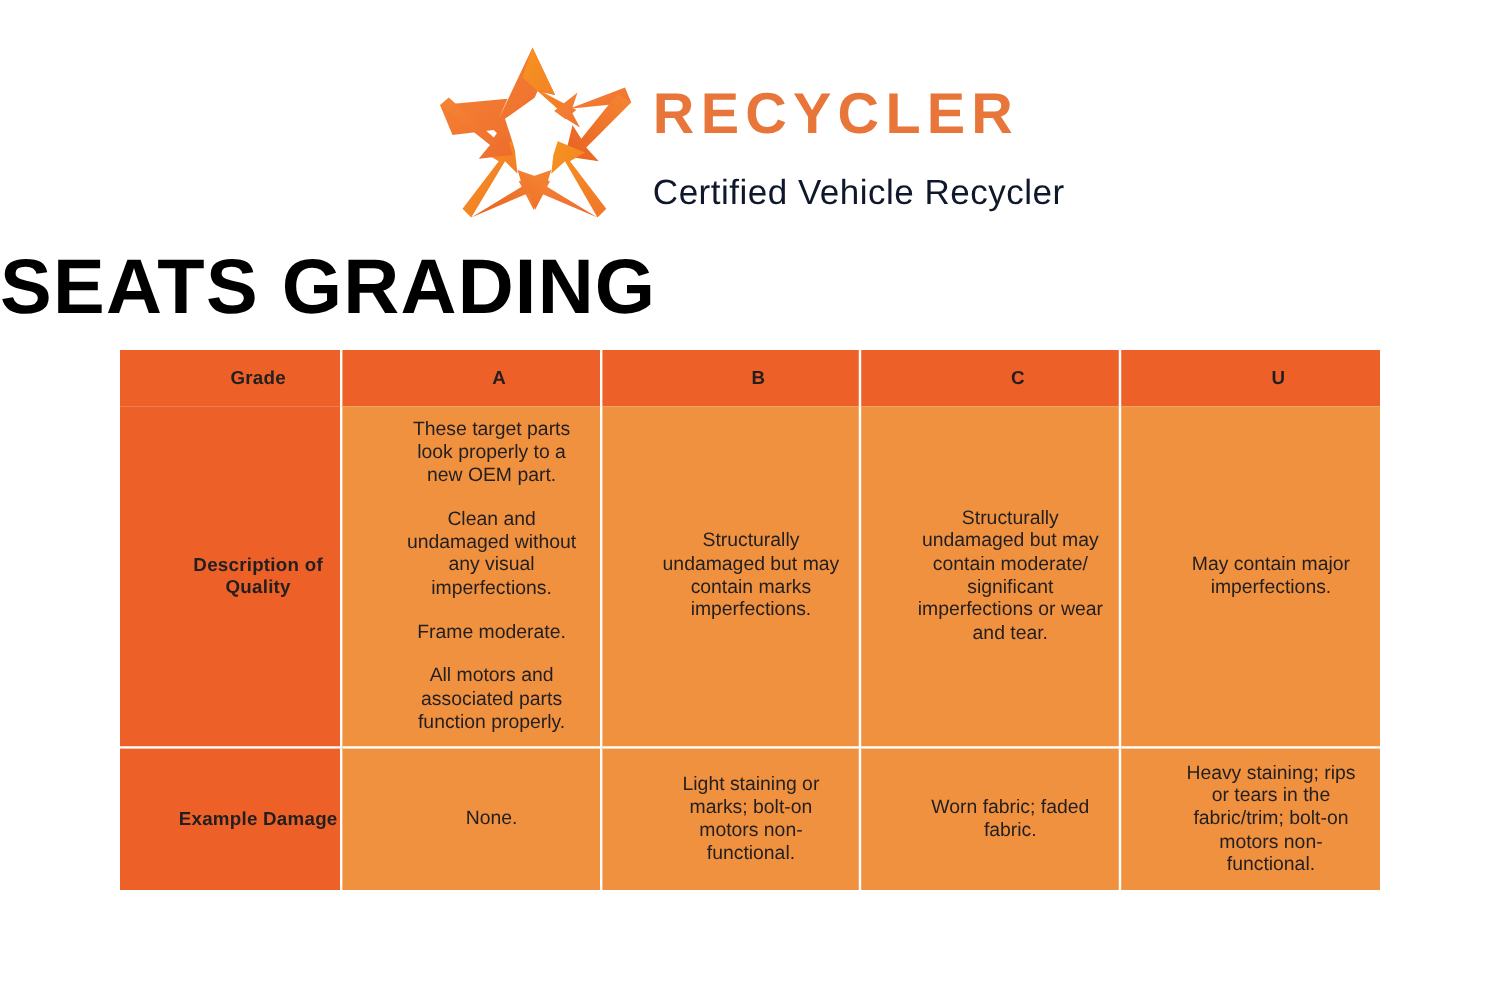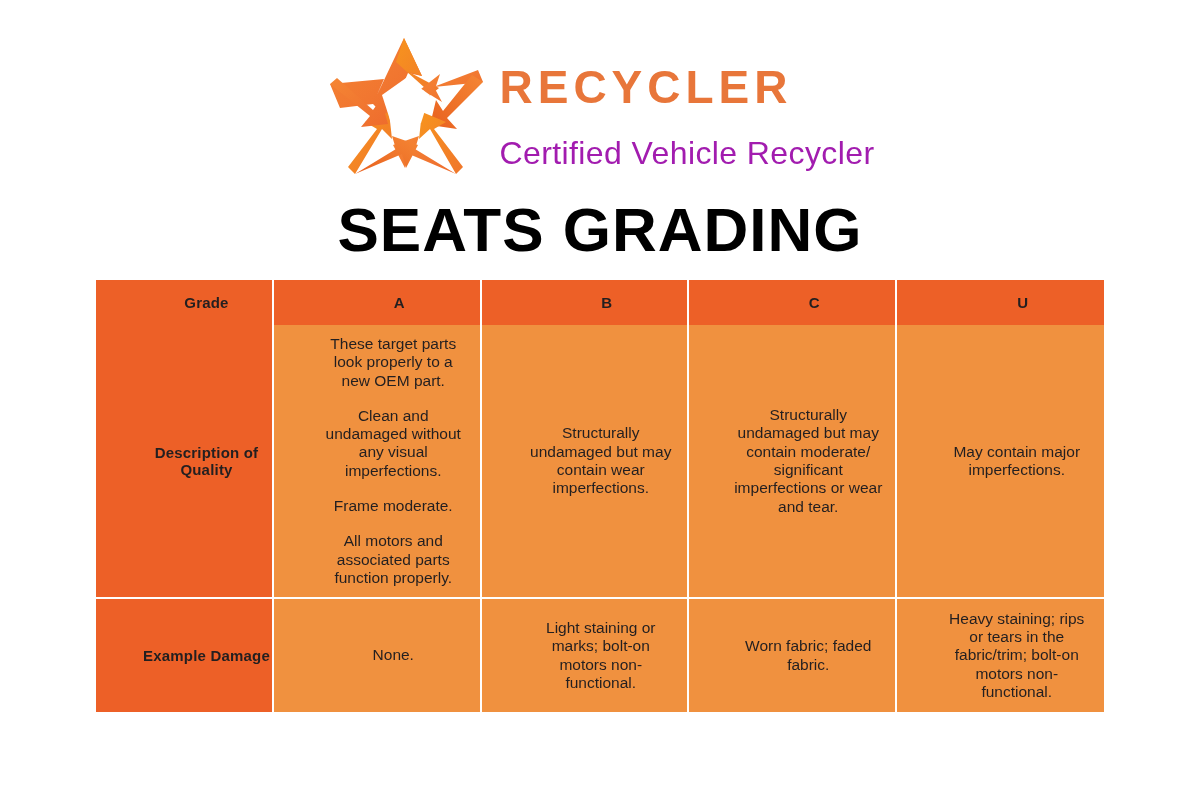--- a/index.html
+++ b/index.html
@@ -51,35 +51,34 @@
   .logo-wordmark {
     font-size: 46px;
     font-weight: bold;
     letter-spacing: 5px;
     color: #E8763A;
     line-height: 1.05;
     white-space: nowrap;
   }
 
   .logo-tagline {
-    font-size: 32px;
-    color: #a21caf;
+    font-size: 28px;
+    color: #0f172a;
     letter-spacing: 0.4px;
     line-height: 1.2;
     margin-top: 6px;
     white-space: nowrap;
   }
 
   
   .page-title {
     position: absolute;
     left: 0;
     top: 196px;
     width: 1200px;
-    text-align: center;
     font-size: 62px;
     font-weight: bold;
     letter-spacing: 1px;
     color: #000000;
     line-height: 1.1;
   }
 
   
   .grading-table {
     position: absolute;
@@ -203,21 +202,21 @@
 
       <tr class="row-desc">
         <td class="row-label col-label">Description of Quality</td>
         <td class="body-cell col-grade">
           <p>These target parts look properly to a new OEM part.</p>
           <p>Clean and undamaged without any visual imperfections.</p>
           <p>Frame moderate.</p>
           <p>All motors and associated parts function properly.</p>
         </td>
         <td class="body-cell col-grade">
-          <p>Structurally undamaged but may contain wear imperfections.</p>
+          <p>Structurally undamaged but may contain marks imperfections.</p>
         </td>
         <td class="body-cell col-grade">
           <p>Structurally undamaged but may contain moderate/ significant imperfections or wear and tear.</p>
         </td>
         <td class="body-cell col-grade">
           <p>May contain major imperfections.</p>
         </td>
       </tr>
 
       <tr class="row-example">

